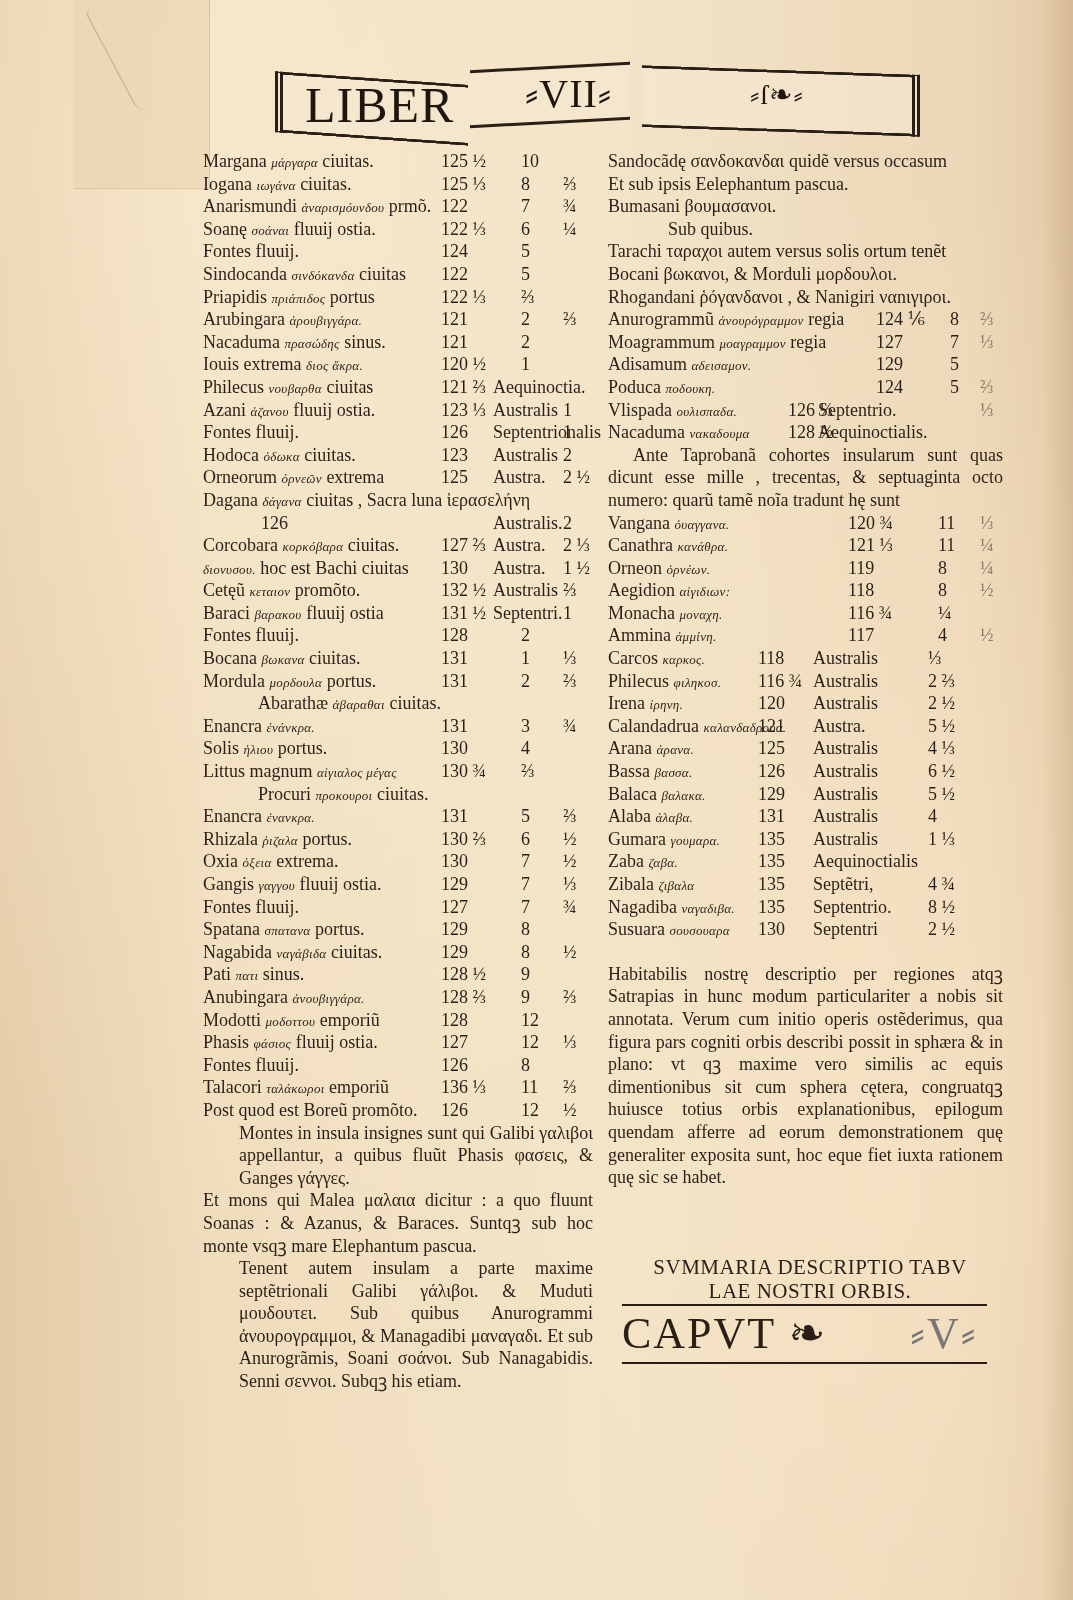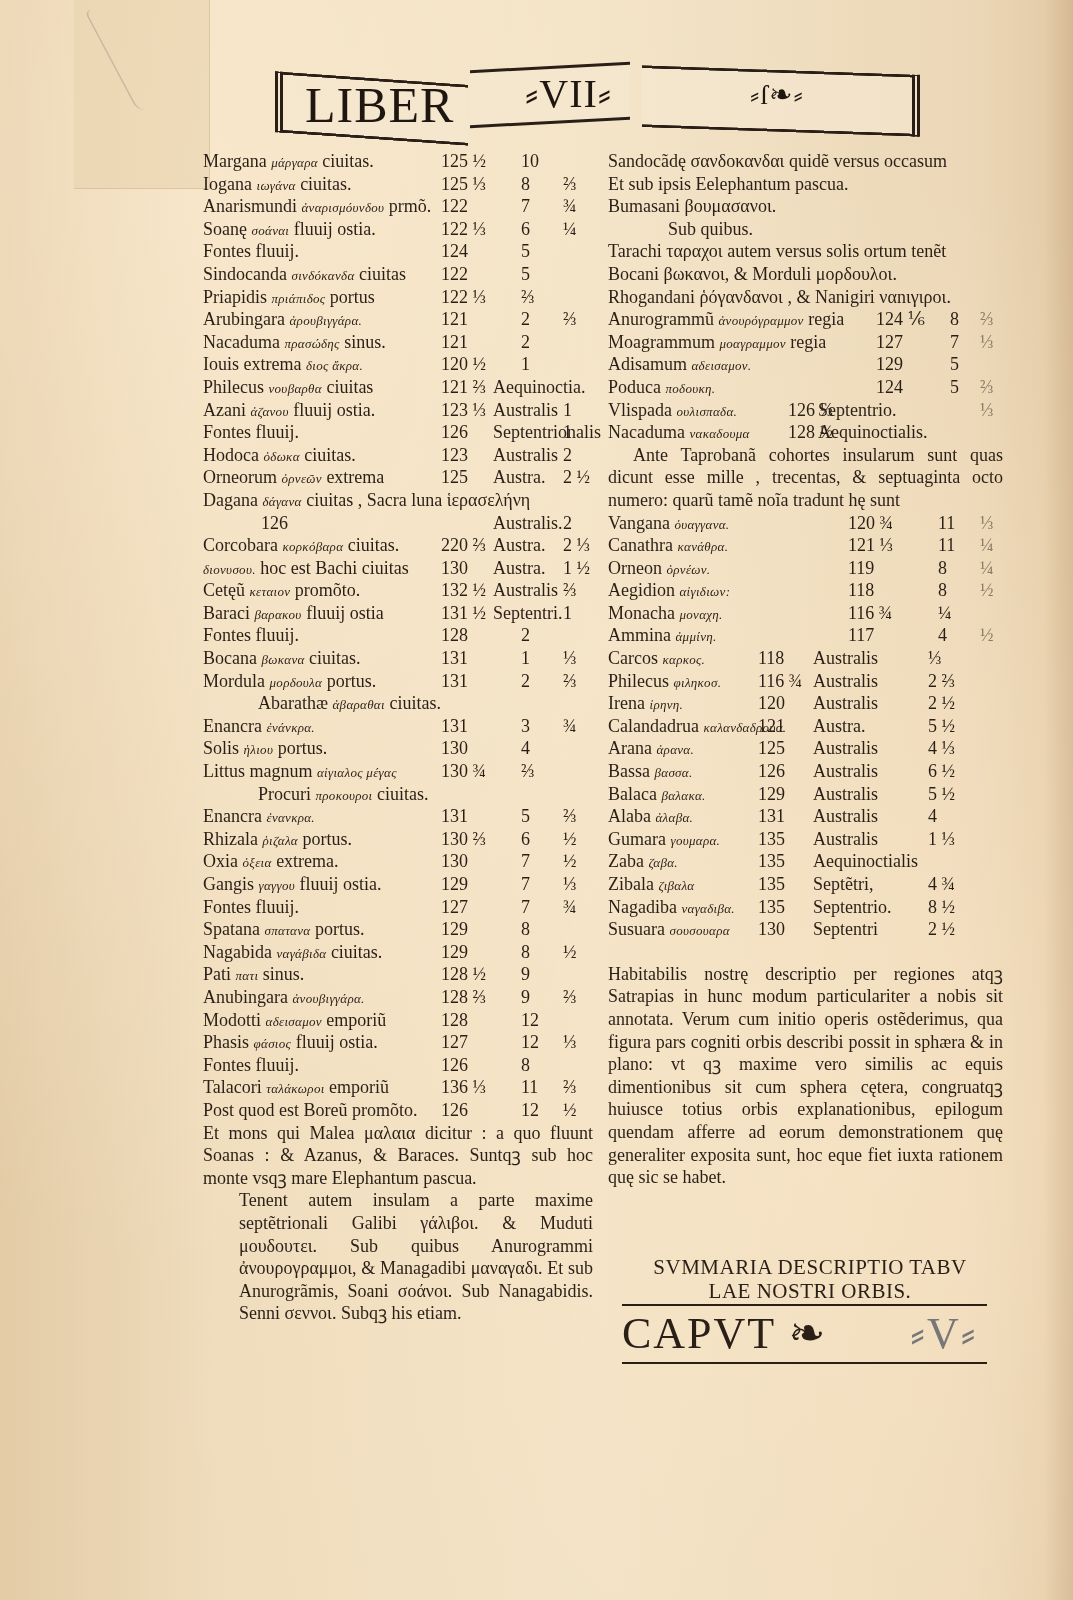--- a/index.html
+++ b/index.html
@@ -158,21 +158,21 @@
         <span class="c3" style="left:360px"></span>
       </div>
       <div class="row">
         <span class="nm" style="left: 25px;"><span></span> <span class="gk"></span> <span></span></span>
         <span class="c1" style="left:58px">126</span>
         <span class="c2" style="left:290px">Australis.</span>
         <span class="c3" style="left:360px">2</span>
       </div>
       <div class="row">
         <span class="nm"><span>Corcobara</span> <span class="gk">κορκόβαρα</span> <span>ciuitas.</span></span>
-        <span class="c1" style="left:238px">220 ⅔</span>
+        <span class="c1" style="left:238px">127 ⅔</span>
         <span class="c2" style="left:290px">Austra.</span>
         <span class="c3" style="left:360px">2 ⅓</span>
       </div>
       <div class="row">
         <span class="nm"><span></span> <span class="gk">διονυσου.</span> <span>hoc est Bachi ciuitas</span></span>
         <span class="c1" style="left:238px">130</span>
         <span class="c2" style="left:290px">Austra.</span>
         <span class="c3" style="left:360px">1 ½</span>
       </div>
       <div class="row">
@@ -283,21 +283,21 @@
         <span class="c2" style="left:318px">9</span>
         <span class="c3" style="left:360px"></span>
       </div>
       <div class="row">
         <span class="nm"><span>Anubingara</span> <span class="gk">ἀνουβιγγάρα.</span> <span></span></span>
         <span class="c1" style="left:238px">128 ⅔</span>
         <span class="c2" style="left:318px">9</span>
         <span class="c3" style="left:360px">⅔</span>
       </div>
       <div class="row">
-        <span class="nm"><span>Modotti</span> <span class="gk">αδεισαμον</span> <span>emporiũ</span></span>
+        <span class="nm"><span>Modotti</span> <span class="gk">μοδοττου</span> <span>emporiũ</span></span>
         <span class="c1" style="left:238px">128</span>
         <span class="c2" style="left:318px">12</span>
         <span class="c3" style="left:360px"></span>
       </div>
       <div class="row">
         <span class="nm"><span>Phasis</span> <span class="gk">φάσιος</span> <span>fluuij ostia.</span></span>
         <span class="c1" style="left:238px">127</span>
         <span class="c2" style="left:318px">12</span>
         <span class="c3" style="left:360px">⅓</span>
       </div>
@@ -312,20 +312,21 @@
         <span class="c1" style="left:238px">136 ⅓</span>
         <span class="c2" style="left:318px">11</span>
         <span class="c3" style="left:360px">⅔</span>
       </div>
       <div class="row">
         <span class="nm"><span>Post quod est Boreũ promõto.</span> <span class="gk"></span> <span></span></span>
         <span class="c1" style="left:238px">126</span>
         <span class="c2" style="left:318px">12</span>
         <span class="c3" style="left:360px">½</span>
       </div>
+      <div class="para indent">Montes in insula insignes sunt qui Galibi γαλιβοι appellantur, a quibus fluũt Phasis φασεις, &amp; Ganges γάγγες.</div>
       <div class="para">Et mons qui Malea μαλαια dicitur : a quo fluunt Soanas : &amp; Azanus, &amp; Baraces. Suntqꝫ sub hoc monte vsqꝫ mare Elephantum pascua.</div>
       <div class="para indent">Tenent autem insulam a parte maxime septẽtrionali Galibi γάλιβοι. &amp; Muduti μουδουτει. Sub quibus Anurogrammi ἀνουρογραμμοι, &amp; Managadibi μαναγαδι. Et sub Anurogrãmis, Soani σοάνοι. Sub Nanagabidis. Senni σεννοι. Subqꝫ his etiam.</div>
     </div>
   <div class="col right" id="rightcol">
       <div class="para">Sandocãdę σανδοκανδαι quidẽ versus occasum</div>
       <div class="para">Et sub ipsis Eelephantum pascua.</div>
       <div class="para">Bumasani βουμασανοι.</div>
       <div class="para indent" style="padding-left:60px">Sub quibus.</div>
       <div class="para">Tarachi ταραχοι autem versus solis ortum tenẽt</div>
       <div class="para">Bocani βωκανοι, &amp; Morduli μορδουλοι.</div>

